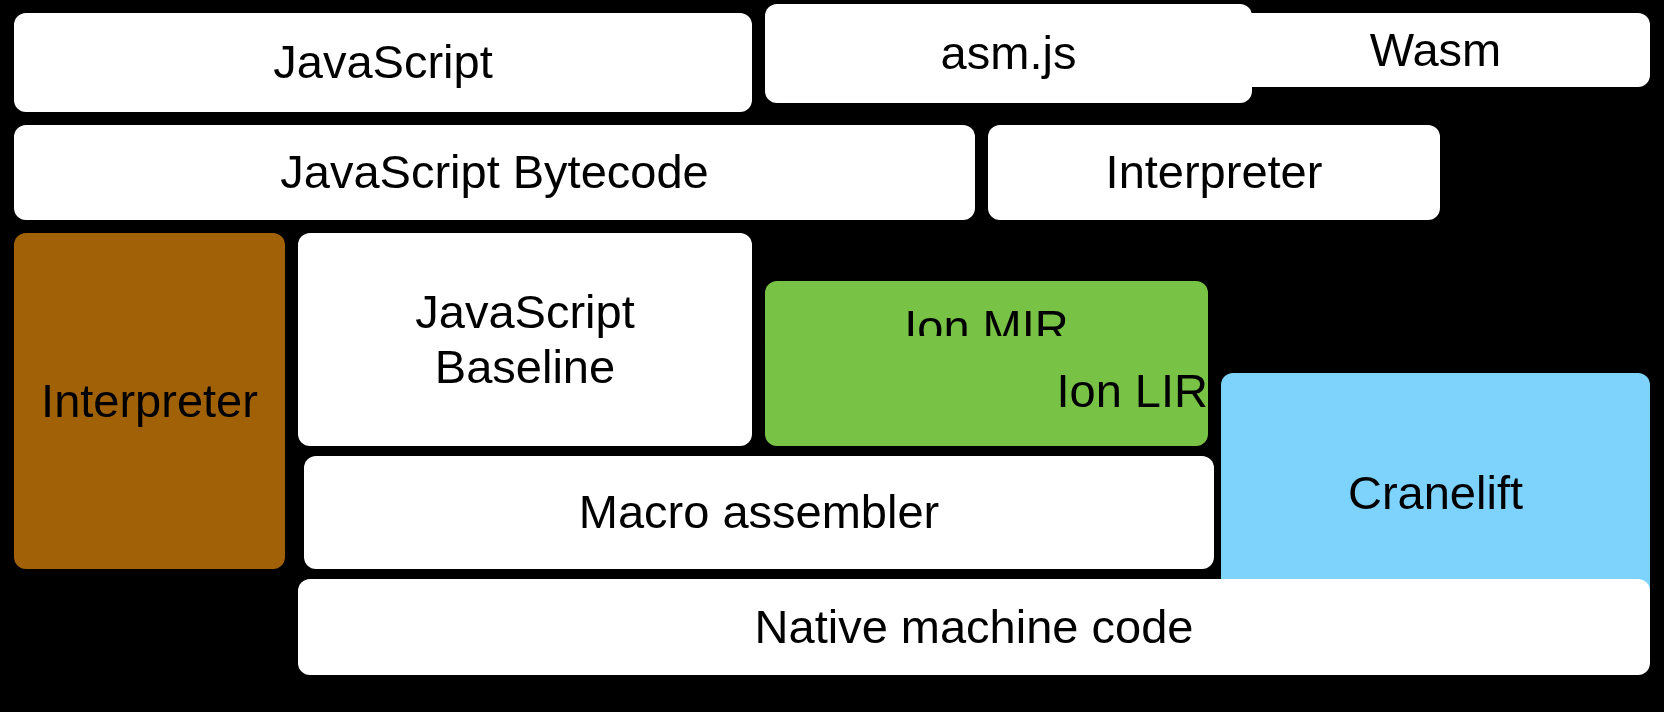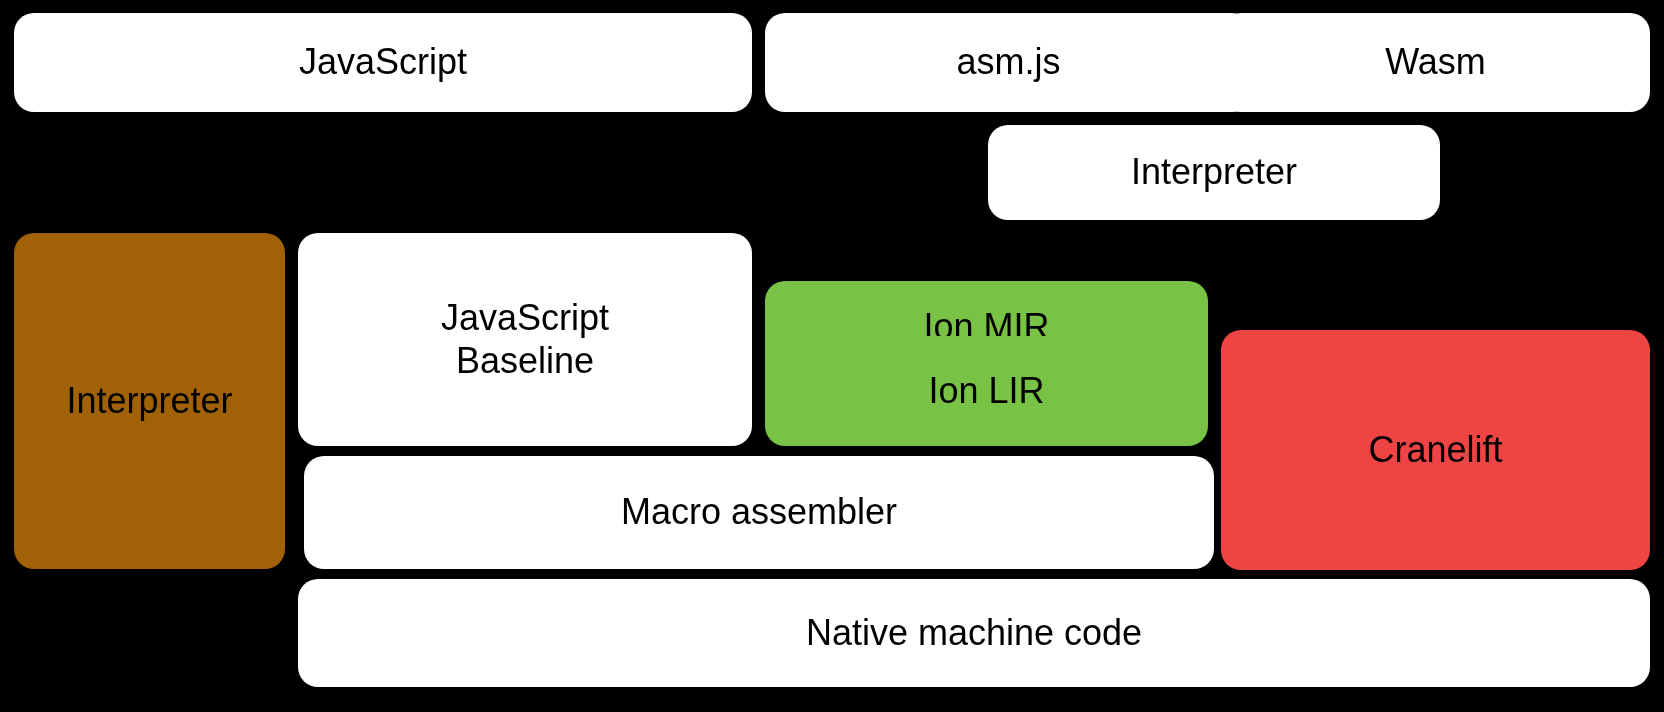--- a/index.html
+++ b/index.html
@@ -6,66 +6,69 @@
   .canvas {
     position: relative;
     width: 1664px;
     height: 712px;
     background: #000000;
     overflow: hidden;
     font-family: "Liberation Sans", sans-serif;
   }
   .box {
     position: absolute;
-    border-radius: 20px;
+    border-radius: 12px;
     display: flex;
     align-items: center;
     justify-content: center;
     text-align: center;
     color: #000000;
-    font-size: 36px;
+    font-size: 47px;
     line-height: 1.17;
     white-space: pre-line;
   }
   .fill-white { background: #ffffff; }
   .fill-gray  { background: #a16207; }
   .fill-green { background: #78c245; }
-  .fill-pink  { background: #ef4444; }
+  .fill-pink  { background: #7dd3fc; margin-top: 43px; }
 
   
   .b-javascript  { left: 14px;   top: 13px;  width: 738px;  height: 99px;  }
-  .b-asmjs       { left: 765px;  top: 13px;  width: 487px;  height: 99px;  }
-  .b-wasm        { left: 1221px; top: 13px;  width: 429px;  height: 99px;  }
+  .b-asmjs       { left: 765px;  top: 4px;  width: 487px;  height: 99px;  }
+  .b-wasm        { left: 1221px; top: 13px;  width: 429px;  height: 74px;  }
   .b-bytecode    { left: 14px;   top: 125px; width: 961px;  height: 95px;  }
   .b-baldrmonkey { left: 988px;  top: 125px; width: 452px;  height: 95px;  }
   .b-interpreter { left: 14px;   top: 233px; width: 271px;  height: 336px; }
   .b-baseline    { left: 298px;  top: 233px; width: 454px;  height: 213px; }
   .b-ionmir      { left: 765px;  top: 233px; width: 443px;  height: 92px; margin-top: 48px;  }
-  .b-ionlir      { left: 765px;  top: 336px; width: 443px;  height: 110px; }
+  .b-ionlir      { left: 765px;  top: 336px; width: 443px;  height: 110px; justify-content: flex-end; }
   .b-cranelift   { left: 1221px; top: 330px; width: 429px;  height: 240px; }
   .b-macro       { left: 304px;  top: 456px; width: 910px;  height: 113px; justify-content: center; }
-  .b-native      { left: 298px;  top: 579px; width: 1352px; height: 108px; }
+  .b-native      { left: 298px;  top: 579px; width: 1352px; height: 96px; }
 </style>
 </head>
 <body>
 
 <div class="canvas">
 
   <div class="box fill-white b-javascript">
     <span>JavaScript</span>
   </div>
 
   <div class="box fill-white b-asmjs">
     <span>asm.js</span>
   </div>
 
   <div class="box fill-white b-wasm">
     <span>Wasm</span>
   </div>
 
+  <div class="box fill-white b-bytecode">
+    <span>JavaScript Bytecode</span>
+  </div>
 
   <div class="box fill-white b-baldrmonkey">
     <span>Interpreter</span>
   </div>
 
   <div class="box fill-gray b-interpreter">
     <span>Interpreter</span>
   </div>
 
   <div class="box fill-white b-baseline">

